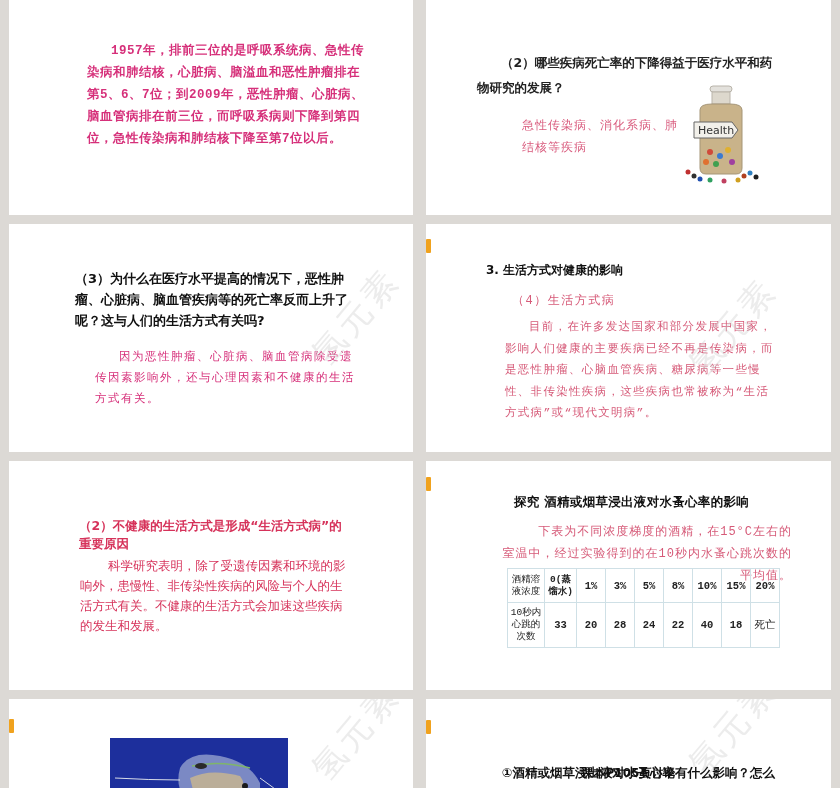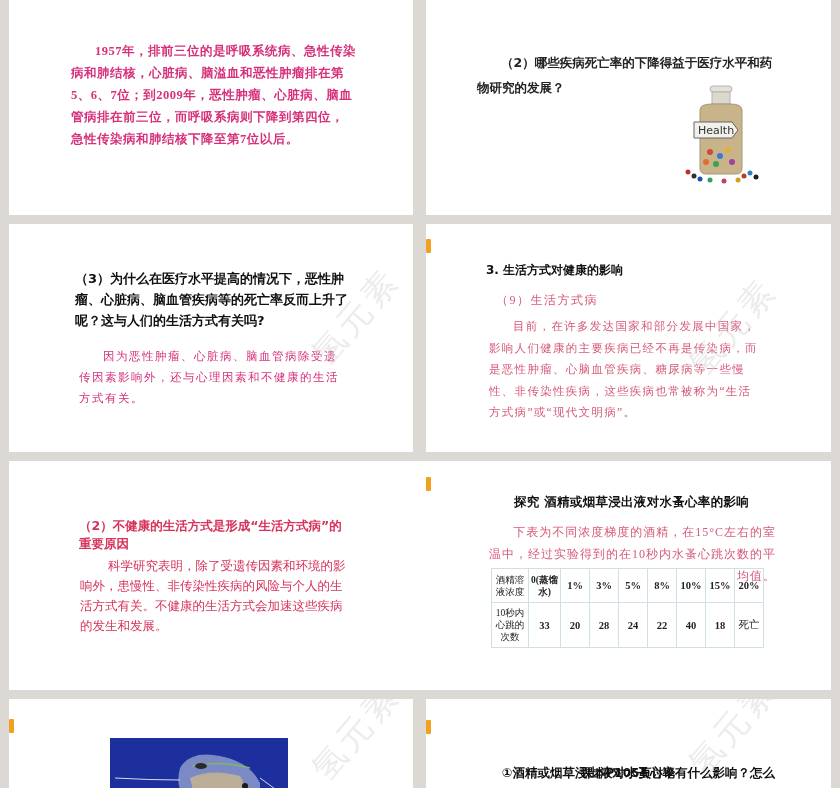--- a/index.html
+++ b/index.html
@@ -9,38 +9,38 @@
     position: relative;
     font-family: "DejaVu Sans", "Liberation Sans", sans-serif;
   }
   .slide {
     position: absolute; background: #ffffff; overflow: hidden;
   }
   .s1 { left: 9px;   top: 0px;   width: 404px; height: 215px; }
   .s2 { left: 426px; top: 0px;   width: 405px; height: 215px; }
   .s3 { left: 9px;   top: 224px; width: 404px; height: 228px; }
   .s4 { left: 426px; top: 224px; width: 405px; height: 228px; }
-  .s5 { left: 9px;   top: 461px; width: 404px; height: 229px; padding-left: 24px; }
+  .s5 { left: 9px;   top: 461px; width: 404px; height: 229px; }
   .s6 { left: 426px; top: 461px; width: 405px; height: 229px; }
   .s7 { left: 9px;   top: 699px; width: 404px; height: 89px; }
   .s8 { left: 426px; top: 699px; width: 405px; height: 89px; }
 
   .accent-bar {
     position: absolute; left: 0; width: 5px; height: 14px;
     background: #f0a21e; border-radius: 1px;
   }
 
   .watermark {
     position: absolute; color: rgba(200,200,200,0.35);
     font-size: 34px; transform: rotate(-50deg);
     letter-spacing: 4px; pointer-events: none;
     font-family: "DejaVu Sans", sans-serif;
   }
 
-  .serif { font-family: Liberation Serif, serif; }
+  .serif { font-family: Liberation Mono, monospace; margin-left: 16px; }
   .bold { font-weight: bold; }
 
   
   .s1 .para {
     position: absolute; left: 62px; top: 40px; width: 285px;
     color: #d6307a; font-size: 12.5px; line-height: 22px; font-weight: bold;
     text-indent: 24px; letter-spacing: 0.5px;
   }
 
   
@@ -137,20 +137,21 @@
 </style>
 </head>
 <body>
 
 <div class="slide s1">
   <div class="para serif">1957年，排前三位的是呼吸系统病、急性传染病和肺结核，心脏病、脑溢血和恶性肿瘤排在第5、6、7位；到2009年，恶性肿瘤、心脏病、脑血管病排在前三位，而呼吸系病则下降到第四位，急性传染病和肺结核下降至第7位以后。</div>
 </div>
 
 <div class="slide s2">
   <div class="question">（2）哪些疾病死亡率的下降得益于医疗水平和药物研究的发展？</div>
+  <div class="answer serif">急性传染病、消化系病、肺结核等疾病</div>
   <svg class="bottle" viewBox="0 0 84 100">
     <rect x="30" y="2" width="22" height="6" rx="3" fill="#e3e1dc" stroke="#b9b4aa"></rect>
     <rect x="32" y="8" width="18" height="12" fill="#ddd8cd" stroke="#b9b4aa"></rect>
     <path d="M20 26 Q20 20 32 20 L50 20 Q62 20 62 26 L62 84 Q62 90 56 90 L26 90 Q20 90 20 84 Z" fill="#c9b38a" stroke="#a59577"></path>
     <path d="M14 38 L52 38 L58 46 L52 54 L14 54 Z" fill="#f2f0ea" stroke="#666"></path>
     <text x="18" y="50" font-size="11" fill="#333" font-family="DejaVu Sans, sans-serif">Health</text>
     <circle cx="30" cy="68" r="3" fill="#d04a3a"></circle>
       <circle cx="40" cy="72" r="3" fill="#3a7ad0"></circle>
     <circle cx="48" cy="66" r="3" fill="#e0b030"></circle>
       <circle cx="36" cy="80" r="3" fill="#40a050"></circle>
@@ -170,21 +171,21 @@
 
 <div class="slide s3">
   <div class="question">（3）为什么在医疗水平提高的情况下，恶性肿瘤、心脏病、脑血管疾病等的死亡率反而上升了呢？这与人们的生活方式有关吗?</div>
   <div class="answer serif">因为恶性肿瘤、心脏病、脑血管病除受遗传因素影响外，还与心理因素和不健康的生活方式有关。</div>
   <div class="watermark" style="left:290px; top:70px;">氢元素</div>
 </div>
 
 <div class="slide s4">
   <div class="accent-bar" style="top:15px;"></div>
   <div class="heading">3. 生活方式对健康的影响</div>
-  <div class="sub serif">（9）生活方式病</div>
+  <div class="sub serif">（4）生活方式病</div>
   <div class="body serif">目前，在许多发达国家和部分发展中国家，影响人们健康的主要疾病已经不再是传染病，而是恶性肿瘤、心脑血管疾病、糖尿病等一些慢性、非传染性疾病，这些疾病也常被称为“生活方式病”或“现代文明病”。</div>
   <div class="watermark" style="left:250px; top:80px;">氢元素</div>
 </div>
 
 <div class="slide s5">
   <div class="subtitle">（2）不健康的生活方式是形成“生活方式病”的重要原因</div>
   <div class="body">科学研究表明，除了受遗传因素和环境的影响外，患慢性、非传染性疾病的风险与个人的生活方式有关。不健康的生活方式会加速这些疾病的发生和发展。</div>
 </div>
 
 <div class="slide s6">

